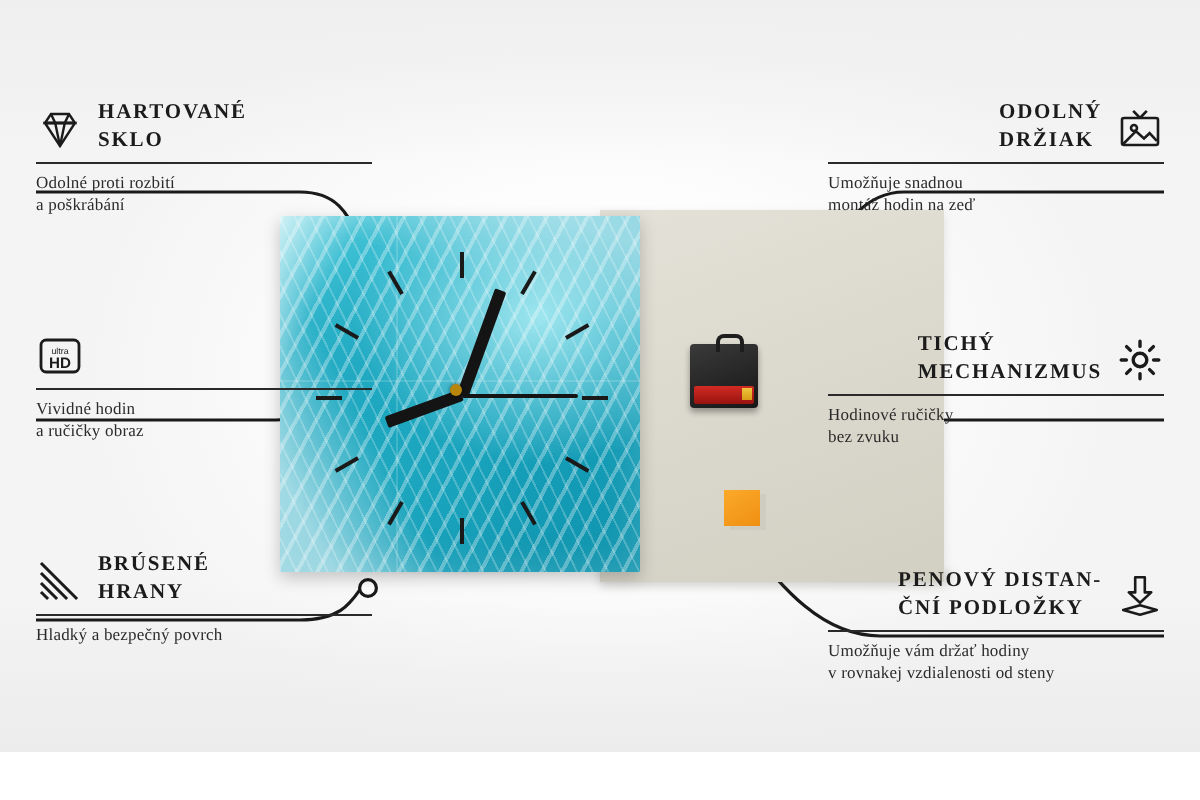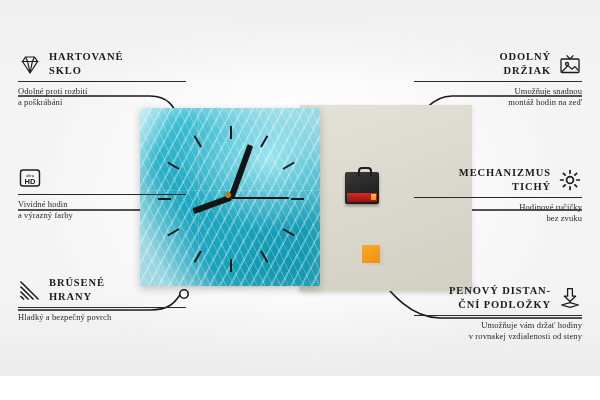--- a/index.html
+++ b/index.html
@@ -92,21 +92,21 @@
   }
 
   
   .feat{position:absolute;width:168px;}
   .feat .head{display:flex;align-items:center;gap:7px;}
   .feat.right .head{flex-direction:row-reverse;}
   .feat .title{
     font-size:10.5px;font-weight:bold;letter-spacing:.9px;
     line-height:13.5px;color:#1b1b1b;text-transform:uppercase;
   }
-  .feat.right{text-align:right;}
+  .feat.right{}
   .feat .rule{height:1px;background:#2a2a2a;margin:4px 0 4px 0;width:100%;}
   .feat .desc{
     font-size:8.5px;line-height:11px;color:#2b2b2b;letter-spacing:.1px;
   }
   .ico{width:24px;height:24px;flex:0 0 24px;display:block;}
 
   .f1{left:18px;top:50px;}
   .f2{left:18px;top:166px;}
   .f3{left:18px;top:276px;}
   .f4{left:414px;top:50px;}
@@ -191,21 +191,21 @@
     <div class="head">
       <svg class="ico" viewBox="0 0 24 24">
         <rect x="2.5" y="4" width="19" height="16" rx="2.6" fill="none" stroke="#1b1b1b" stroke-width="1.4"></rect>
         <text x="12" y="11" font-family="Liberation Sans, sans-serif" font-size="4.4" text-anchor="middle" fill="#1b1b1b">ultra</text>
         <text x="12" y="18" font-family="Liberation Sans, sans-serif" font-size="7.6" font-weight="bold" text-anchor="middle" fill="#1b1b1b">HD</text>
       </svg>
     </div>
     <div class="rule"></div>
     <div class="desc">
       <div>Vividné hodin</div>
-      <div>a výrazný farby</div>
+      <div>a ručičky obraz</div>
     </div>
   </div>
 
   <div class="feat f3">
     <div class="head">
       <svg class="ico" viewBox="0 0 24 24">
         <g stroke="#1b1b1b" stroke-width="1.5" stroke-linecap="square">
           <path d="M3,4 L20,21"></path>
             <path d="M3,9 L15,21"></path>
             <path d="M3,14 L10,21"></path>
@@ -249,22 +249,22 @@
     <div class="head">
       <svg class="ico" viewBox="0 0 24 24">
         <g fill="none" stroke="#1b1b1b" stroke-width="1.7" stroke-linecap="round">
           <circle cx="12" cy="12" r="3.4"></circle>
           <path d="M12,2.6 V5.2 M12,18.8 V21.4 M2.6,12 H5.2 M18.8,12 H21.4
                    M5.3,5.3 L7.2,7.2 M16.8,16.8 L18.7,18.7
                    M18.7,5.3 L16.8,7.2 M7.2,16.8 L5.3,18.7"></path>
         </g>
       </svg>
       <div class="title">
+        <div>TICHÝ</div>
         <div>MECHANIZMUS</div>
-        <div>TICHÝ</div>
       </div>
     </div>
     <div class="rule"></div>
     <div class="desc">
       <div>Hodinové ručičky</div>
       <div>bez zvuku</div>
     </div>
   </div>
 
   <div class="feat f6 right">

